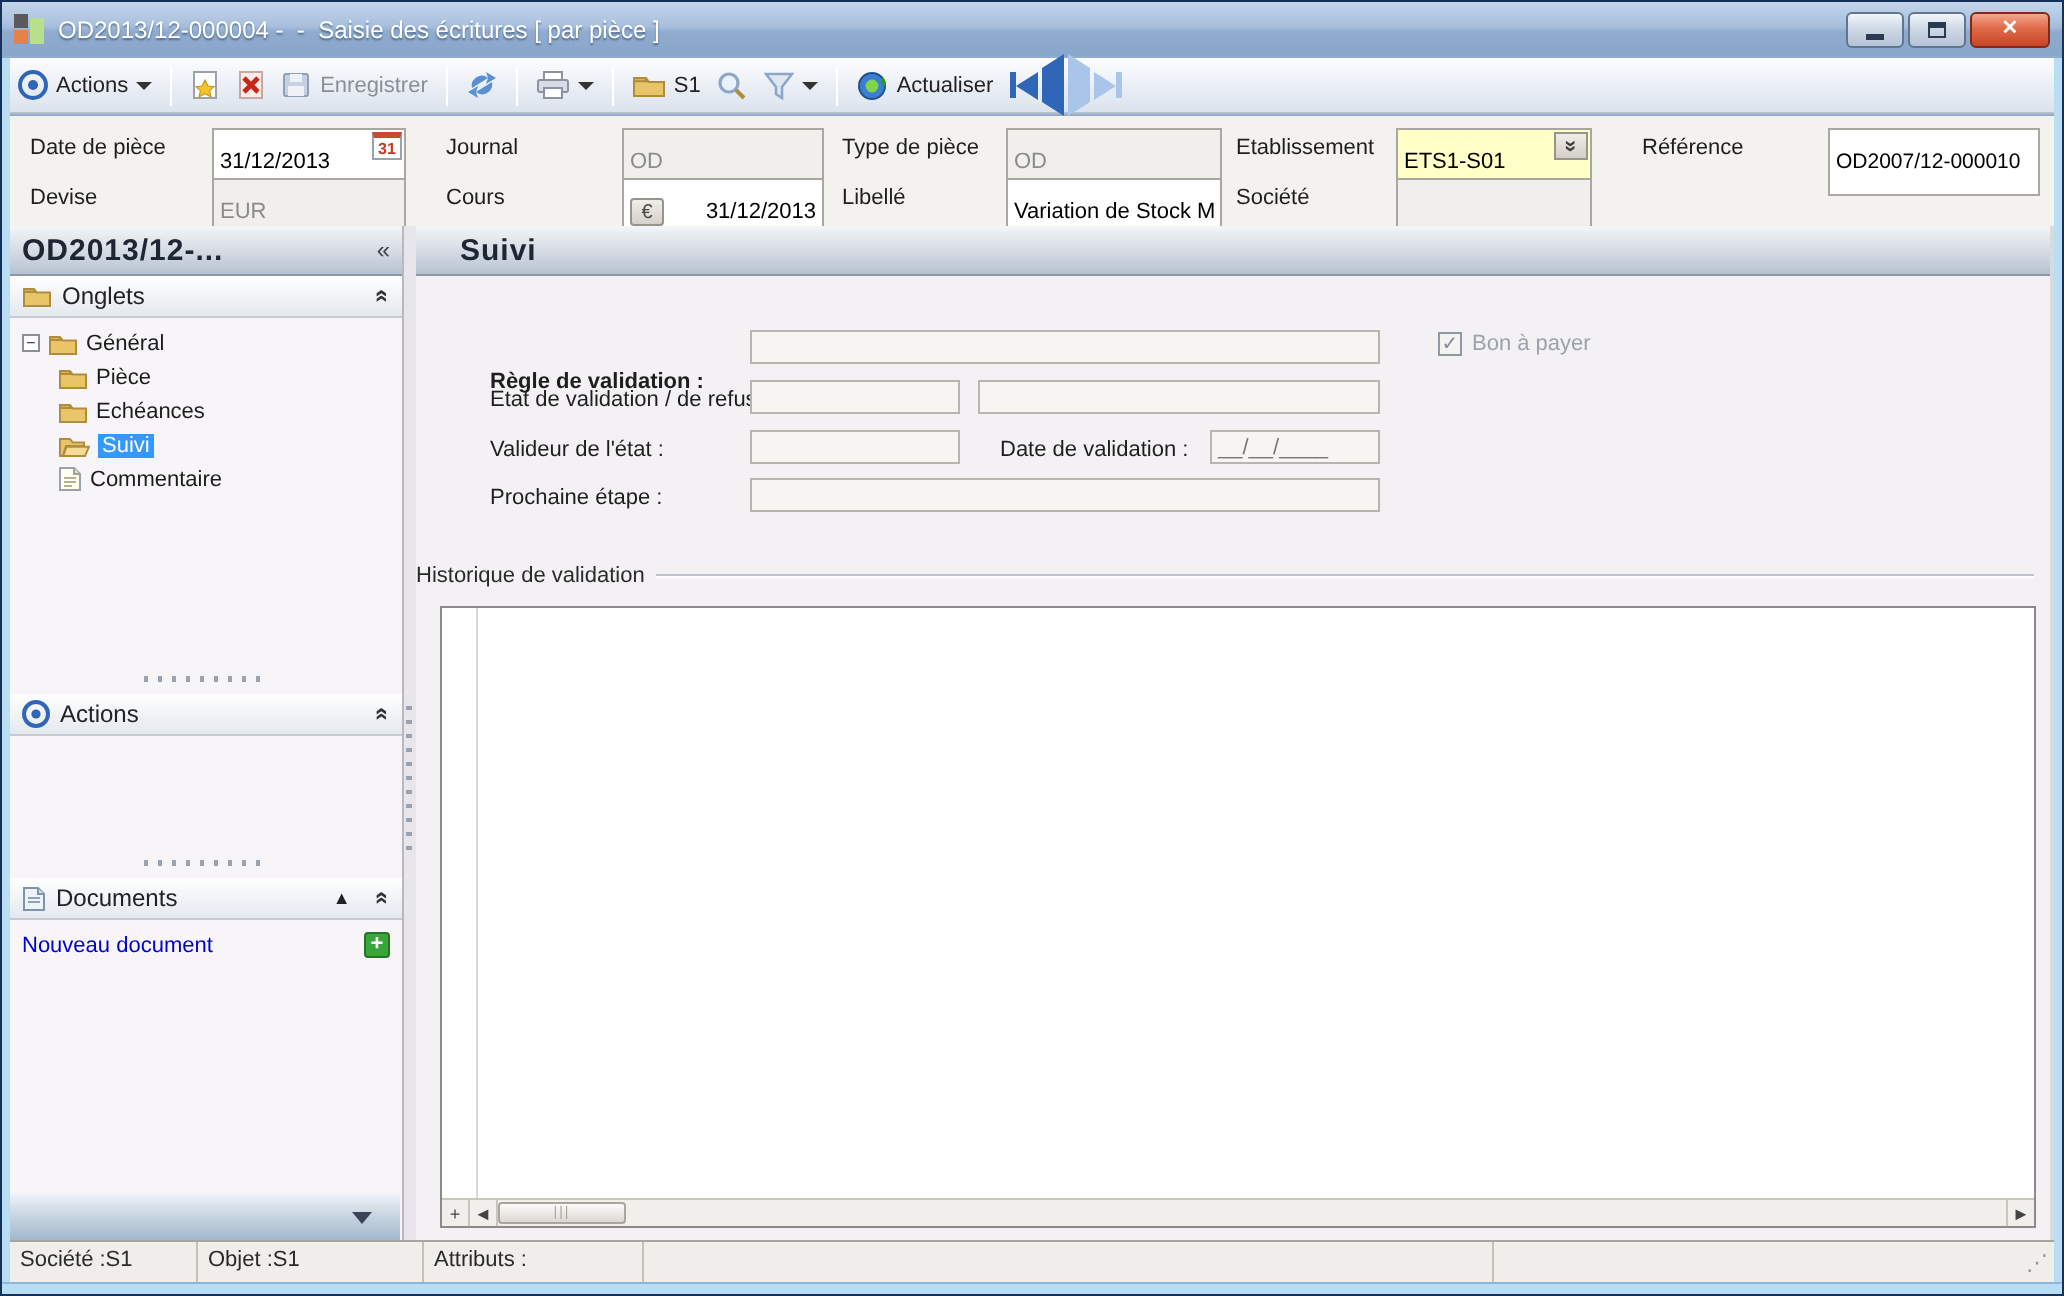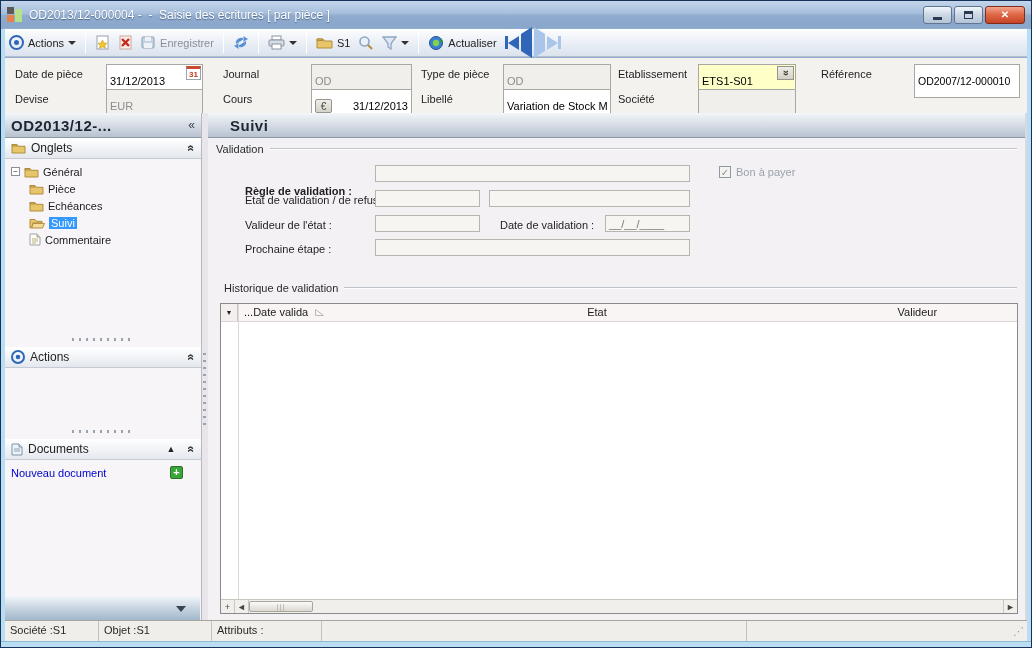--- a/index.html
+++ b/index.html
@@ -74,21 +74,21 @@
                display:flex; align-items:center; gap:5px; padding:0 6px; font-size:12px; color:#222; }
   .chev-up { margin-left:auto; display:inline-block; transform:rotate(90deg); font-size:12px; color:#333; font-weight:bold; }
   .tree { padding:4px 2px 2px 6px; }
   .tree-item { display:flex; align-items:center; gap:4px; height:17px; font-size:11px; color:#1c1c1c; }
   .tree-item .indent { width:14px; }
   .expander { width:9px; height:9px; border:1px solid #8a8f98; background:#fff; font-size:8px; line-height:7px;
               text-align:center; color:#333; }
   .sel-label { background:#3399ff; color:#fff; padding:0 2px; }
   .dots-h { height:3px; width:62px; margin:6px auto;
             background:repeating-linear-gradient(90deg,#9aa2ae 0 2px,transparent 2px 7px); }
-  .side-link-row { display:flex; align-items:center; padding:6px 18px 0 6px; }
+  .side-link-row { display:flex; align-items:center; padding:6px 6px 0 6px; }
   .link { font-size:11px; color:#0000cc; }
   .plus-btn { margin-left:auto; width:13px; height:13px; background:#3aa53a; border:1px solid #267526;
               color:#fff; font-size:11px; font-weight:bold; line-height:11px; text-align:center; border-radius:2px; }
   .side-bottom { position:absolute; left:0; right:1px; bottom:0; height:23px;
                  background:linear-gradient(#eef3f8,#c2d0de 55%,#a3b8cc);
                  display:flex; align-items:center; }
   .side-bottom .arr { margin-left:auto; margin-right:14px; width:0; height:0;
                       border:5px solid transparent; border-top:6px solid #3a4454; margin-top:6px; }
 
   
@@ -438,24 +438,20 @@
 
     <div class="splitter">
       <div class="dots-v"></div>
     </div>
 
     <div class="main">
       <div class="main-hdr">
         <span class="txt">Suivi</span>
       </div>
 
-      <div class="grpcap" style="left:8px;right:8px;top:30px;">
-        <span>Validation</span>
-        <span class="line"></span>
-      </div>
 
       <span class="lbl" style="left:37px;top:72px;font-weight:bold;">Règle de validation :</span>
       <div class="vfield" style="left:167px;top:52px;width:315px;"></div>
 
       <span class="lbl" style="left:37px;top:81px;">Etat de validation / de refus :</span>
       <div class="vfield" style="left:167px;top:77px;width:105px;"></div>
       <div class="vfield" style="left:281px;top:77px;width:201px;"></div>
 
       <span class="lbl" style="left:37px;top:106px;">Valideur de l'état :</span>
       <div class="vfield" style="left:167px;top:102px;width:105px;"></div>
@@ -465,39 +461,26 @@
       </div>
 
       <span class="lbl" style="left:37px;top:130px;">Prochaine étape :</span>
       <div class="vfield" style="left:167px;top:126px;width:315px;"></div>
 
       <div class="checkrow" style="left:511px;top:53px;">
         <span class="checkbox">✓</span>
         <span class="clabel">Bon à payer</span>
       </div>
 
-      <div class="grpcap" style="left:16px;right:8px;top:169px;">
+      <div class="grpcap" style="left:0;right:8px;top:169px;">
         <span>Historique de validation</span>
         <span class="line"></span>
       </div>
 
       <div class="htable">
-        <div class="thead">
-          <span class="th-dd">▼</span>
-          <span class="th-col1">
-            <span>...Date valida</span>
-            <span class="icon">
-              <svg width="11" height="9">
-                  <path d="M1.5 1.5 L9.5 7.5 L1.5 7.5 Z" fill="none" stroke="#bdb8b2"></path>
-                </svg>
-            </span>
-          </span>
-          <span class="th-col2">Etat</span>
-          <span class="th-col3">Valideur</span>
-        </div>
         <div class="col1-sep"></div>
         <div class="hscroll">
           <span class="hs-btn">+</span>
           <span class="hs-btn">◄</span>
           <span class="hs-thumb">|||</span>
           <span class="hs-track"></span>
           <span class="hs-right">►</span>
         </div>
       </div>
     </div>

